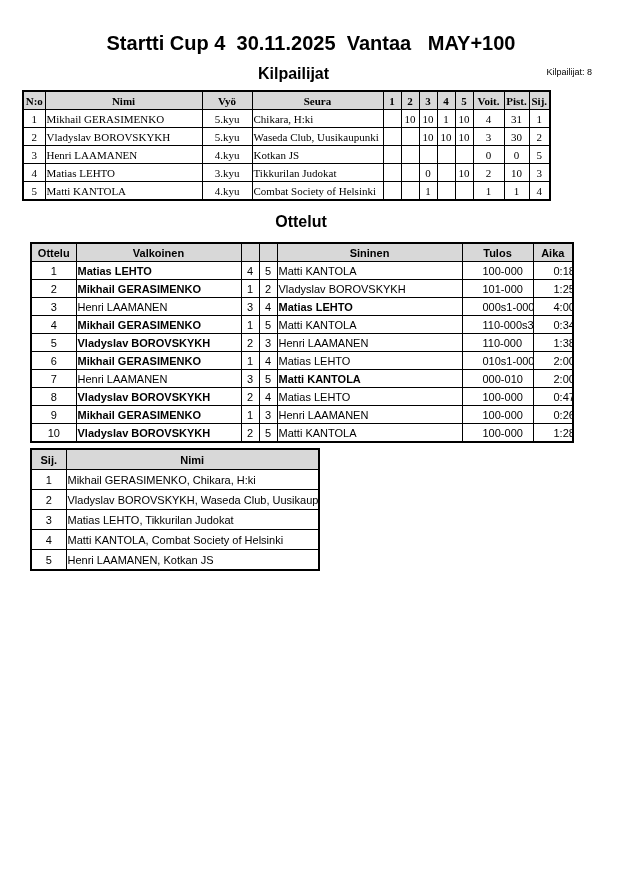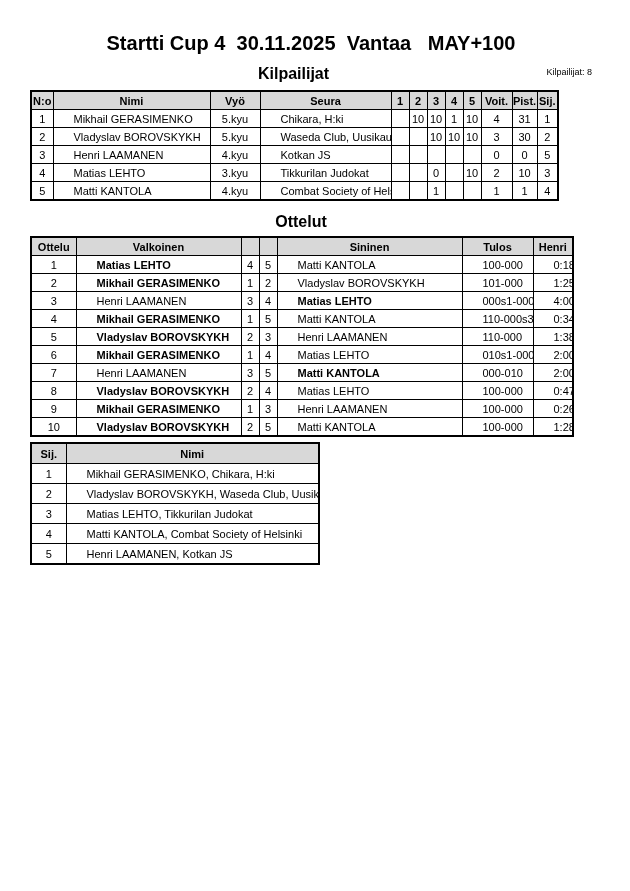--- a/index.html
+++ b/index.html
@@ -19,37 +19,37 @@
   }
 
   .section-head { position: relative; margin-top: 10px; }
   .h2 { font-size: 16px; font-weight: bold; text-align: center; }
   .w-comp { width: 527px; margin-left: 30px; }
   .w-match { width: 542px; margin-left: 30px; }
   .w-res { width: 288px; margin-left: 30px; }
   .count { position: absolute; top: 2px; right: 30px; font-size: 9px; }
 
   table { border-collapse: collapse; table-layout: fixed; border: 2px solid #000; background: #fff; }
-  .t-comp  { width: 527px; margin: 7px 0 0 30px; }
-  .t-match { width: 542px; margin: 5px 0 0 30px; }
+  .t-comp  { width: 527px; margin: 7px 0 0 22px; font-family: Liberation Serif, serif; }
+  .t-match { width: 542px; margin: 11px 0 0 30px; }
   .t-res   { width: 288px; margin: 5px 0 0 30px; }
 
   th, td {
     border: 1px solid #000;
     font-size: 11px;
     height: 17px;
     padding: 0;
     overflow: hidden;
     white-space: nowrap;
   }
   th { background: #d8d8d8; font-weight: bold; text-align: center; }
   .t-res th, .t-res td { height: 19px; }
 
   .c { text-align: center; }
-  .l { text-align: left; padding: 0 20px; }
+  .l { text-align: left; padding: 0 1px; }
   .r { text-align: right; padding: 0 20px; }
 
   .mt22 { margin-top: 12px; }
   .mt16 { margin-top: 16px; }
 </style>
 </head>
 <body>
 
 <div class="page">
 
@@ -178,21 +178,21 @@
         <col style="width:40px">
     </colgroup>
     <thead>
       <tr>
         <th>Ottelu</th>
         <th>Valkoinen</th>
         <th></th>
         <th></th>
         <th>Sininen</th>
         <th>Tulos</th>
-        <th>Henri</th>
+        <th>Aika</th>
       </tr>
     </thead>
     <tbody>
       <tr>
         <td class="c">1</td>
         <td class="l" style="font-weight: bold;">Matias LEHTO</td>
         <td class="c">4</td>
         <td class="c">5</td>
         <td class="l">Matti KANTOLA</td>
         <td class="r">100-000</td>

